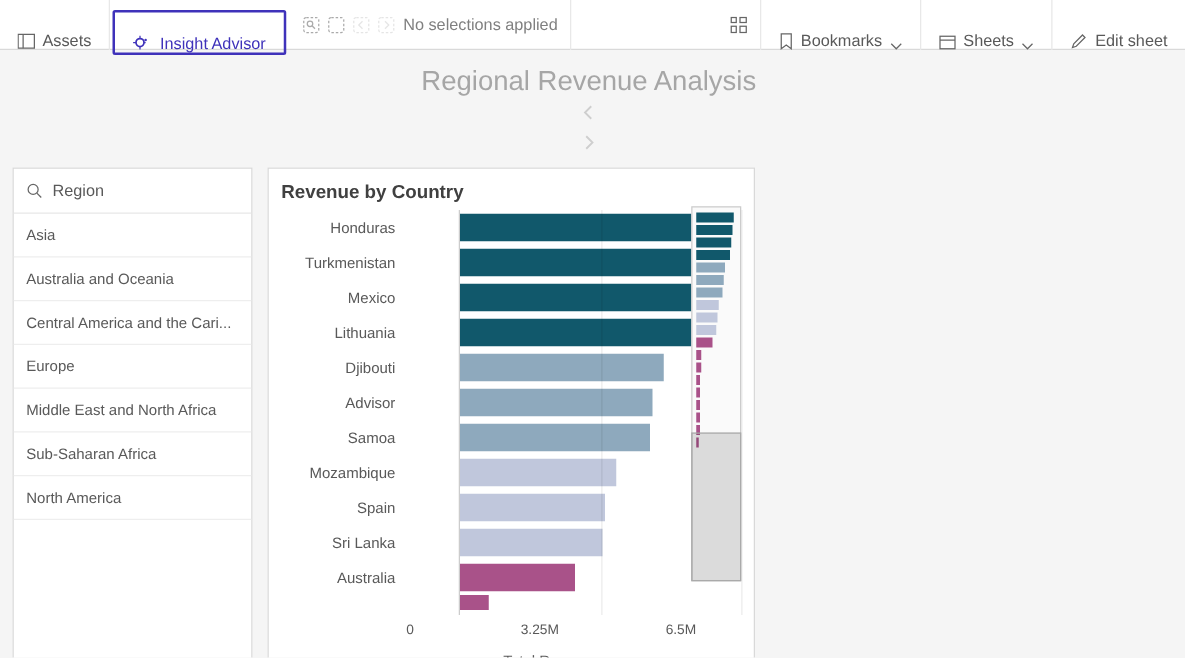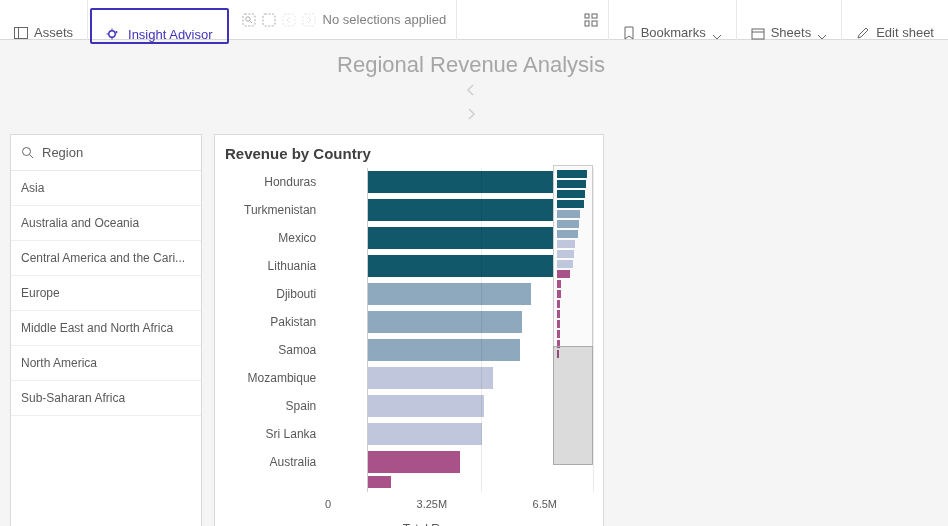--- a/index.html
+++ b/index.html
@@ -159,35 +159,35 @@
           </svg>
         </span>
       <span>Region</span>
     </div>
     <div id="filter-items">
         <div class="sidebar-item">Asia</div>
         <div class="sidebar-item">Australia and Oceania</div>
         <div class="sidebar-item">Central America and the Cari...</div>
         <div class="sidebar-item">Europe</div>
         <div class="sidebar-item">Middle East and North Africa</div>
+        <div class="sidebar-item">Sub-Saharan Africa</div>
         <div class="sidebar-item">North America</div>
-        <div class="sidebar-item">Sub-Saharan Africa</div>
       </div>
   </div>
 
   <div class="chart-panel">
     <div class="chart-title">Revenue by Country</div>
     <div class="chart-body">
       <div class="ylabels" id="ylabels">
           <div class="ylabel-row">Honduras</div>
           <div class="ylabel-row">Turkmenistan</div>
           <div class="ylabel-row">Mexico</div>
           <div class="ylabel-row">Lithuania</div>
           <div class="ylabel-row">Djibouti</div>
-          <div class="ylabel-row">Pakistan</div>
+          <div class="ylabel-row">Advisor</div>
           <div class="ylabel-row">Samoa</div>
           <div class="ylabel-row">Mozambique</div>
           <div class="ylabel-row">Spain</div>
           <div class="ylabel-row">Sri Lanka</div>
           <div class="ylabel-row">Australia</div>
           <div class="ylabel-row" style="height: 16px;"></div>
         </div>
       <div class="bars" id="bars">
         <div class="tick-line" style="left:50%"></div>
         <div class="tick-line" style="left:100%"></div>

